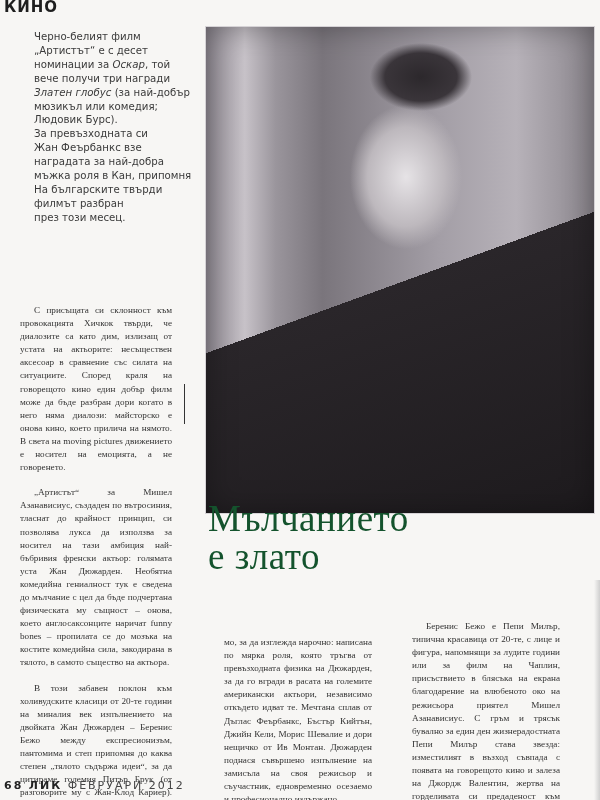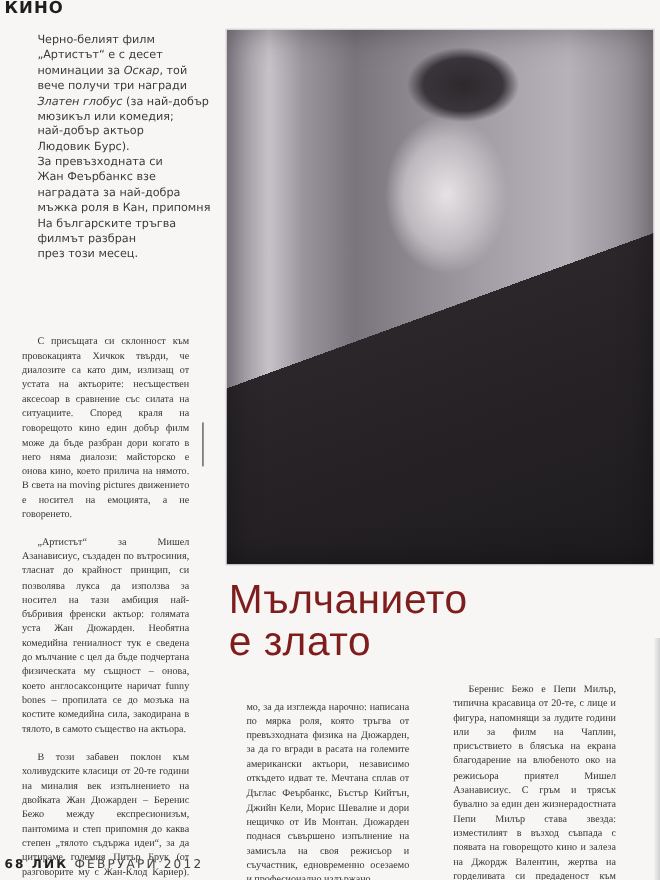--- a/index.html
+++ b/index.html
@@ -38,24 +38,24 @@
     position: absolute; left: 205px; top: 26px; width: 388px; height: 486px;
     background:
       radial-gradient(ellipse 70px 90px at 200px 150px, #e6e3e6 0%, #bdb8bd 55%, transparent 80%),
       radial-gradient(ellipse 60px 40px at 215px 50px, #2c282c 0%, #3a353a 60%, transparent 85%),
       linear-gradient(160deg, transparent 0%, transparent 52%, #2a262a 52%, #1e1b1e 100%),
       linear-gradient(90deg, #8e8891 0%, #c7c2c8 10%, #9a959c 18%, #7a757c 30%, #a39ea6 60%, #b7b2b9 80%, #8a858c 100%);
     border: 1px solid #d6d3d6;
     box-shadow: inset 0 0 30px rgba(0,0,0,0.35);
   }
   .headline {
-    position: absolute; left: 208px; top: 526px;
-    font-family: Liberation Sans, sans-serif;
+    position: absolute; left: 208px; top: 500px;
+    font-family: Liberation Serif, serif;
     font-size: 37px; line-height: 38px; font-weight: normal;
-    color: #7f1d1d; letter-spacing: 0.5px;
+    color: #14532d; letter-spacing: 0.5px;
   }
   .headline div { white-space: nowrap; }
   .footer {
     position: absolute; left: 4px; top: 779px;
     font-family: "DejaVu Sans", sans-serif;
     font-size: 11px; letter-spacing: 2px;
     color: #444;
   }
   .footer .num, .footer .mag { font-weight: bold; color: #222; }
   .edge-shadow {
@@ -71,27 +71,26 @@
 
 <div class="section-label">КИНО</div>
 
 <div class="lead" id="lead">
     <div>Черно-белият филм</div>
     <div>„Артистът“ е с десет</div>
     <div>номинации за <i>Оскар</i>, той</div>
     <div>вече получи три награди</div>
     <div><i>Златен глобус</i> (за най-добър</div>
     <div>мюзикъл или комедия;</div>
-    <div>най-добър актьор</div>
     <div>Людовик Бурс).</div>
     <div>За превъзходната си</div>
     <div>Жан Феърбанкс взе</div>
     <div>наградата за най-добра</div>
     <div>мъжка роля в Кан, припомня</div>
-    <div>На българските тръгва</div>
+    <div>На българските твърди</div>
     <div>филмът разбран</div>
     <div>през този месец.</div>
   </div>
 
 <div class="photo" title="Black-and-white still of actor in tuxedo and bow tie"></div>
 
 <div class="body-col col1">
   <p>С присъщата си склонност към провокацията Хичкок твърди, че диалозите са като дим, излизащ от устата на актьорите: несъществен аксесоар в сравнение със силата на ситуациите. Според краля на говорещото кино един добър филм може да бъде разбран дори когато в него няма диалози: майсторско е онова кино, което прилича на нямото. В света на moving pictures движението е носител на емоцията, а не говоренето.</p>
   <p>„Артистът“ за Мишел Азанависиус, създаден по вътросиния, тласнат до крайност принцип, си позволява лукса да използва за носител на тази амбиция най-бъбривия френски актьор: голямата уста Жан Дюжарден. Необятна комедийна гениалност тук е сведена до мълчание с цел да бъде подчертана физическата му същност – онова, което англосаксонците наричат funny bones – пропилата се до мозъка на костите комедийна сила, закодирана в тялото, в самото същество на актьора.</p>
   <p>В този забавен поклон към холивудските класици от 20-те години на миналия век изпълнението на двойката Жан Дюжарден – Беренис Бежо между експресионизъм, пантомима и степ припомня до каква степен „тялото съдържа идеи“, за да цитираме големия Питър Брук (от разговорите му с Жан-Клод Кариер). Той напътства актьорите си така: „Накарайте краката ви да се смеят. Опитайте се да откриете на върха на ноктите си идеи, чувства, емоции, смях, сълзи.“</p>

